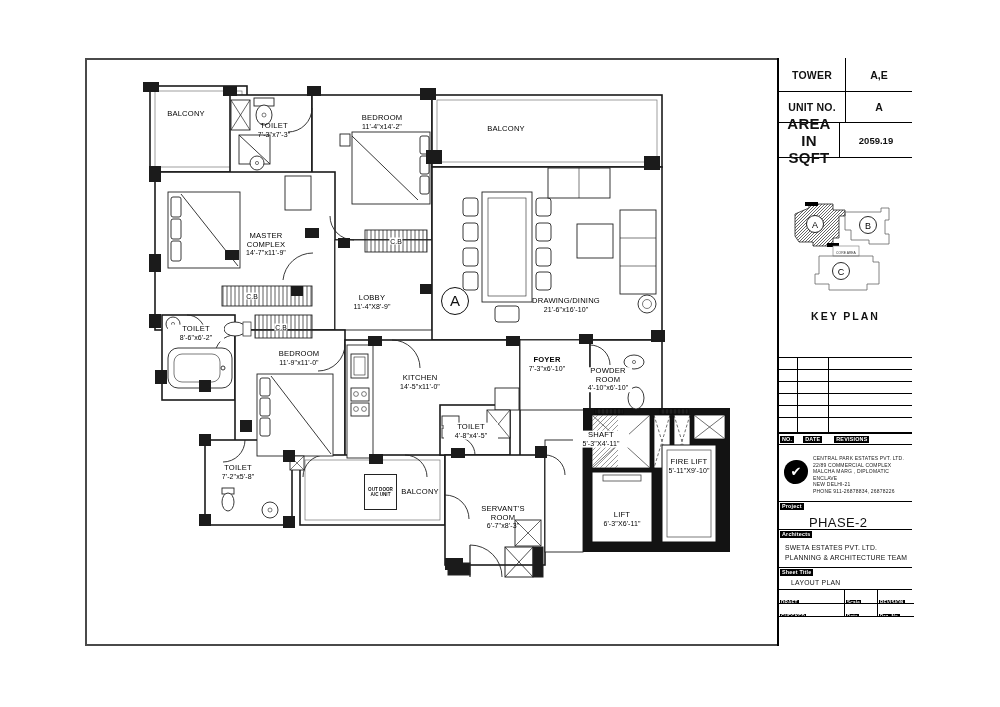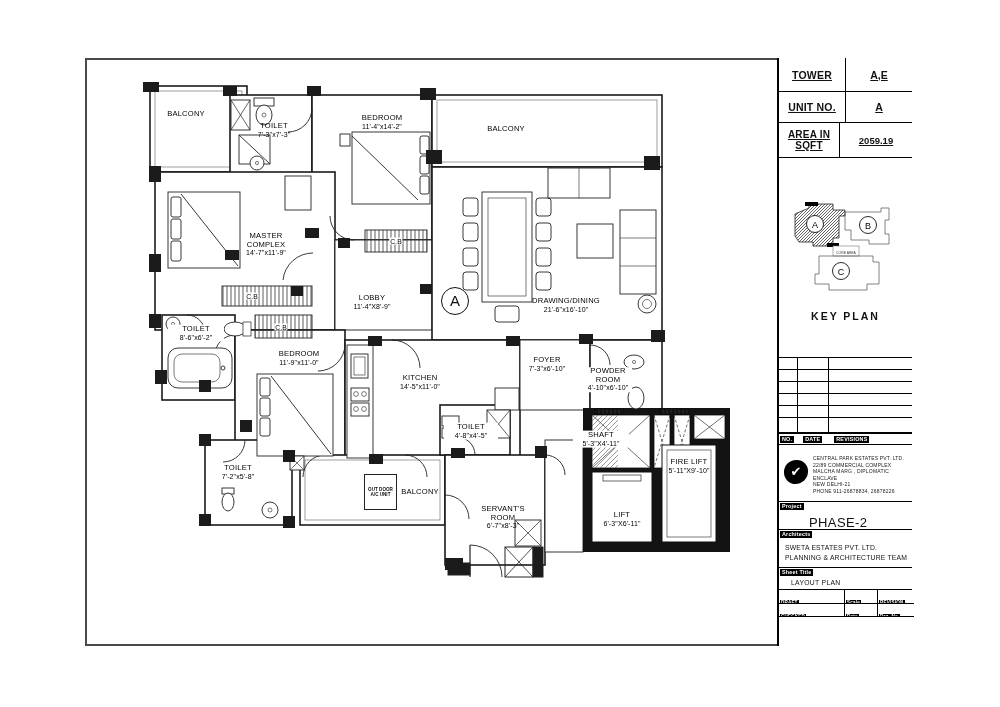--- a/index.html
+++ b/index.html
@@ -6,33 +6,33 @@
   #stage{position:relative;width:1000px;height:707px;background:#ffffff;overflow:hidden;
          font-family:"Liberation Sans",sans-serif;color:#111;}
   
   #sheet-border{position:absolute;left:85px;top:58px;width:826px;height:588px;
                 border:2px solid #4a4a4a;box-sizing:border-box;}
   
   .rlabel{position:absolute;transform:translate(-50%,-50%);text-align:center;
           line-height:1.15;white-space:normal;z-index:5;}
   .rname{display:block;font-size:7.6px;letter-spacing:.2px;color:#000;}
   .rdims{display:block;font-size:7px;letter-spacing:.1px;color:#000;}
-  .bold .rname{font-weight:normal;}
+  .bold .rname{font-weight:bold;}
   .onwhite{background:#fff;padding:0 1px;}
   .cb{position:absolute;transform:translate(-50%,-50%);font-size:6.8px;background:#fff;
       padding:0 1px;z-index:6;color:#000;}
   #unit-circle{position:absolute;left:441px;top:287px;width:26px;height:26px;border:1.6px solid #111;
       border-radius:50%;text-align:center;line-height:26px;font-size:15px;background:#fff;z-index:6;}
   #ac-box{position:absolute;left:364px;top:474px;width:31px;height:34px;border:1px solid #222;
       background:#fff;z-index:5;display:flex;flex-direction:column;align-items:center;justify-content:center;}
   #ac-box span{display:block;font-size:4.6px;font-weight:bold;line-height:5.2px;}
   
   #tb{position:absolute;left:777px;top:58px;width:135px;height:588px;background:#fff;
       border-left:2px solid #000;box-sizing:border-box;z-index:10;}
-  .tbrow{position:relative;border-bottom:1.4px solid #000;box-sizing:border-box;text-decoration:underline;}
+  .tbrow{position:relative;border-bottom:1.4px solid #000;box-sizing:border-box;}
   .inforow{display:flex;}
   .inforow .lab{width:66px;border-right:1.4px solid #000;display:flex;align-items:center;
       justify-content:center;text-align:center;font-size:10.5px;font-weight:600;letter-spacing:.2px;}
   .inforow .val{flex:1;display:flex;align-items:center;justify-content:center;
       font-size:10.5px;font-weight:600;}
   .chip{background:#000;color:#fff;font-size:5.4px;font-weight:bold;line-height:7px;
       padding:0 2px;display:inline-block;letter-spacing:.2px;}
   .revrow{display:flex;border-bottom:1px solid #000;box-sizing:border-box;}
   .revrow .c1{width:18px;border-right:1px solid #000;}
   .revrow .c2{width:30px;border-right:1px solid #000;}
@@ -363,21 +363,21 @@
 
     <div class="tbrow inforow" style="height:34px">
       <div class="lab">TOWER</div>
       <div class="val">A,E</div>
     </div>
     <div class="tbrow inforow" style="height:31px">
       <div class="lab">UNIT NO.</div>
       <div class="val">A</div>
     </div>
     <div class="tbrow inforow" style="height:35px">
-      <div class="lab" style="width:60px;font-size:10px">AREA IN SQFT</div>
+      <div class="lab" style="width:60px;font-size:15px">AREA IN SQFT</div>
       <div class="val" style="font-size:9.5px">2059.19</div>
     </div>
 
     <div class="tbrow" id="keyplan-cell" style="border-bottom:1px solid #000">
       <svg width="116" height="100" viewBox="0 0 116 100" style="position:absolute;left:8px;top:42px">
         <defs>
           <pattern id="kh" width="3" height="3" patternUnits="userSpaceOnUse">
             <path d="M0,3L3,0" stroke="#222" stroke-width="0.7"></path>
           </pattern>
         </defs>

